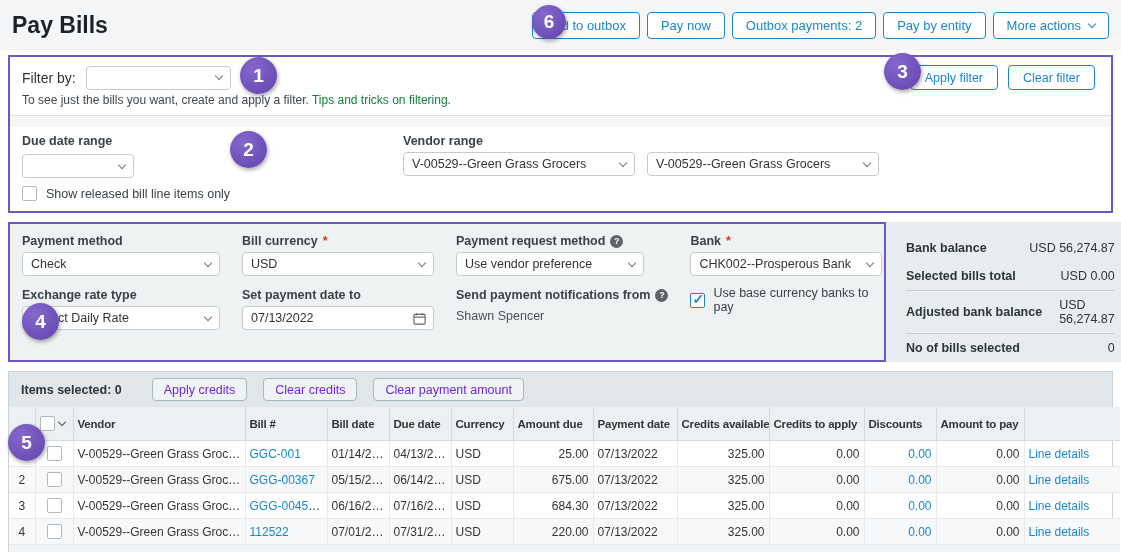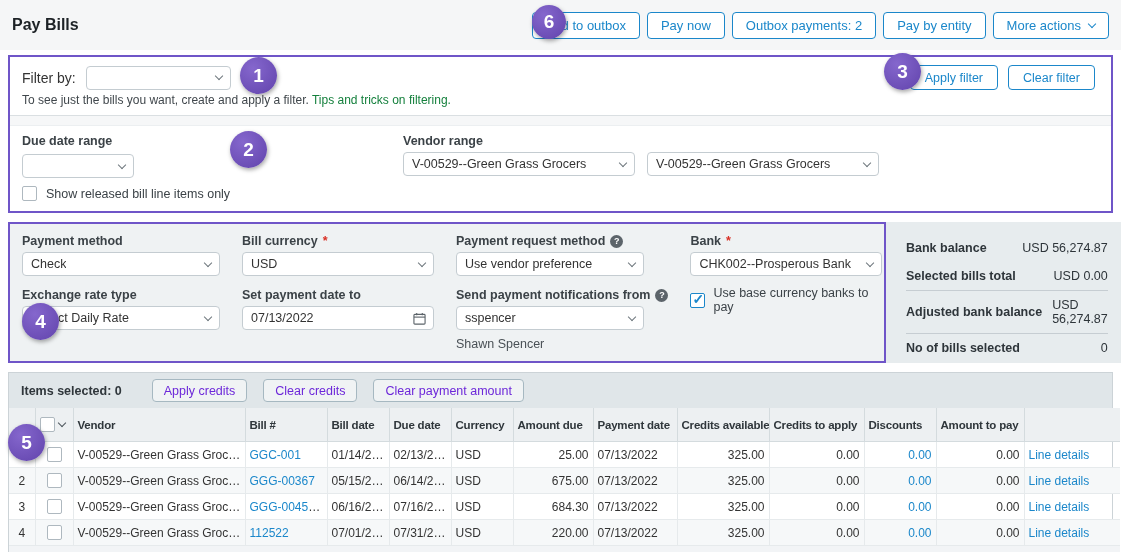--- a/index.html
+++ b/index.html
@@ -3,21 +3,21 @@
 <meta charset="utf-8">
 <style>
   * { box-sizing: border-box; }
   html,body { margin:0; padding:0; background:#fff; }
   .page {
     position:relative; width:1121px; height:552px; overflow:hidden;
     background:#fff; font-family:"Liberation Sans", sans-serif; color:#333;
   }
   
   .topbar { height:50px; background:#f5f6f7; display:flex; align-items:center; padding:0 12px; }
-  .page-title { font-size:16px; font-weight:bold; color:#1d2226; }
+  .page-title { font-size:23px; font-weight:bold; color:#1d2226; }
   .topbar-actions { margin-left:auto; display:flex; gap:7px; }
   .btn-blue {
     background:#fff; border:1px solid #1b87ca; color:#1b87ca; border-radius:4px;
     font-size:13px; height:27px; padding:0 13px; display:inline-flex; align-items:center; gap:8px;
     cursor:pointer; white-space:nowrap;
   }
   .chev { width:6px; height:6px; border-right:1.6px solid #6e777d; border-bottom:1.6px solid #6e777d;
           transform:rotate(45deg); margin-top:-3px; flex:none; }
   .chev.blue { border-color:#1b87ca; }
   .chev.dark { border-color:#4d565c; }
@@ -59,21 +59,21 @@
   .help-icon { width:13px; height:13px; border-radius:50%; background:#5c646a; color:#fff;
                font-size:9px; font-weight:bold; display:inline-flex; align-items:center; justify-content:center; flex:none; }
   .date-input { background:#fff; border:1px solid #c4ccd1; border-radius:4px; height:24px;
                 display:flex; align-items:center; justify-content:space-between; padding:0 7px 0 8px;
                 font-size:12.5px; color:#333; cursor:text; }
   .helper-text { font-size:12.5px; color:#4a5156; margin-top:7px; }
   .cb-row { display:flex; align-items:center; gap:8px; margin-top:4px; }
   
   .bank-panel { flex:1; background:#e7ecee; padding:12px 18px 0 20px; }
   .bank-row { display:flex; justify-content:space-between; align-items:center;
-              font-size:12.5px; padding:7px 0; color:#2e353a; gap:10px; }
+              font-size:12.5px; padding:7px 0; color:#2e353a; gap:17px; }
   .bank-row .lbl { font-weight:bold; white-space:nowrap; }
   .bank-row.bordered { border-bottom:1px solid #c6cdd2; }
   
   .grid-section { margin:9px 8px 0; border:1px solid #ccd3d7; border-bottom:none; }
   .grid-toolbar { background:#e0e6e9; display:flex; align-items:center; gap:16px; padding:6px 12px; }
   .items-selected { font-size:12.5px; font-weight:bold; color:#2f363b; margin-right:14px; }
   .btn-muted { background:rgba(255,255,255,.5); border:1px solid #a6b8c1; color:#6d28d9; border-radius:4px;
                font-size:12.5px; height:23px; padding:0 11px; display:inline-flex; align-items:center; cursor:default; }
   table.bills { border-collapse:collapse; table-layout:fixed; width:100%; }
   table.bills th { background:#edf0f2; border:1px solid #d4dbde; border-top:none; font-weight:bold;
@@ -219,24 +219,20 @@
           </div>
           <div class="select" style="width:188px;">
             <span class="val">Use vendor preference</span>
             <span class="chev"></span>
           </div>
         </div>
         <div class="pay-field" style="margin-bottom:0;">
           <div class="field-label">
             <span>Send payment notifications from</span>
             <span class="help-icon">?</span>
-          </div>
-          <div class="select" style="width:188px;">
-            <span class="val">sspencer</span>
-            <span class="chev"></span>
           </div>
           <div class="helper-text">Shawn Spencer</div>
         </div>
       </div>
       <div class="pay-col">
         <div class="pay-field" style="margin-bottom:6px;">
           <div class="field-label">
             <span>Bank</span>
             <span class="req">*</span>
           </div>
@@ -322,21 +318,21 @@
         <tr>
           <td class="rownum">1</td>
           <td>
               <span class="cell-check">
                 <span class="checkbox"></span>
               </span>
             </td>
           <td>V-00529--Green Grass Grocers</td>
           <td><a class="blue-link">GGC-001</a></td>
           <td>01/14/2021</td>
-          <td>02/13/2021</td>
+          <td>04/13/2021</td>
           <td>USD</td>
           <td class="num">25.00</td>
           <td>07/13/2022</td>
           <td class="num">325.00</td>
           <td class="num">0.00</td>
           <td class="num"><a class="blue-link">0.00</a></td>
           <td class="num">0.00</td>
           <td><a class="blue-link">Line details</a></td>
         </tr>
         <tr class="stripe">

